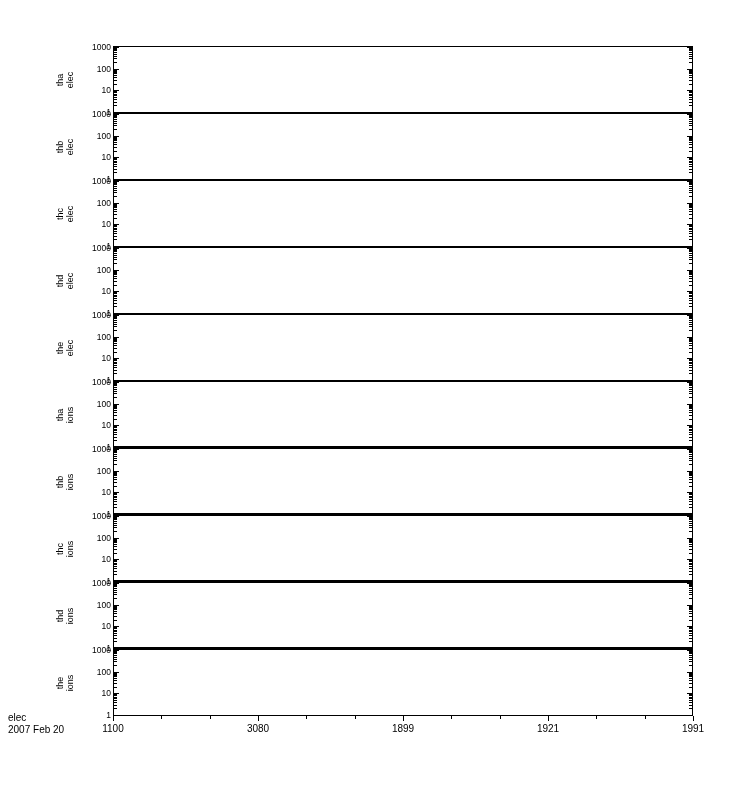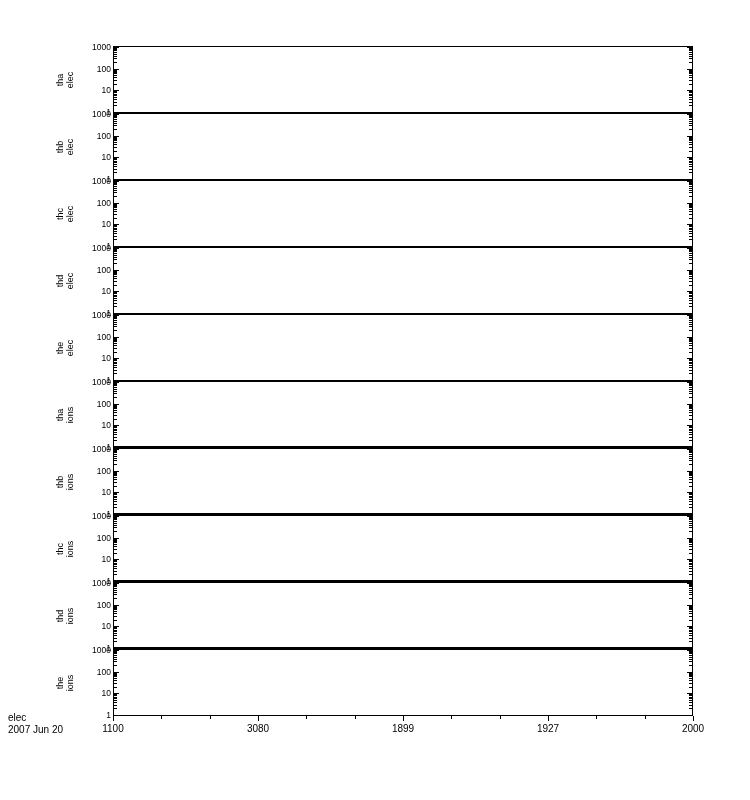--- a/index.html
+++ b/index.html
@@ -861,23 +861,23 @@
       <div class="xtick minor" style="left: 83.3333%;"></div>
       <div class="xtick minor" style="left: 91.6667%;"></div>
       <div class="xtick minor" style="left: 100%;"></div>
       <div class="xtick" style="left: 0%;"></div>
       <div class="xticklabel" style="left: 0%;">1100</div>
       <div class="xtick" style="left: 25%;"></div>
       <div class="xticklabel" style="left: 25%;">3080</div>
       <div class="xtick" style="left: 50%;"></div>
       <div class="xticklabel" style="left: 50%;">1899</div>
       <div class="xtick" style="left: 75%;"></div>
-      <div class="xticklabel" style="left: 75%;">1927</div>
+      <div class="xticklabel" style="left: 75%;">1921</div>
       <div class="xtick" style="left: 100%;"></div>
-      <div class="xticklabel" style="left: 100%;">2000</div>
+      <div class="xticklabel" style="left: 100%;">1991</div>
     </div>
 
   <div class="timelabel">
     <span>elec</span>
-    <span class="d2">2007 Jun 20</span>
+    <span class="d2">2007 Feb 20</span>
   </div>
 
 </div>
 
 </body></html>

